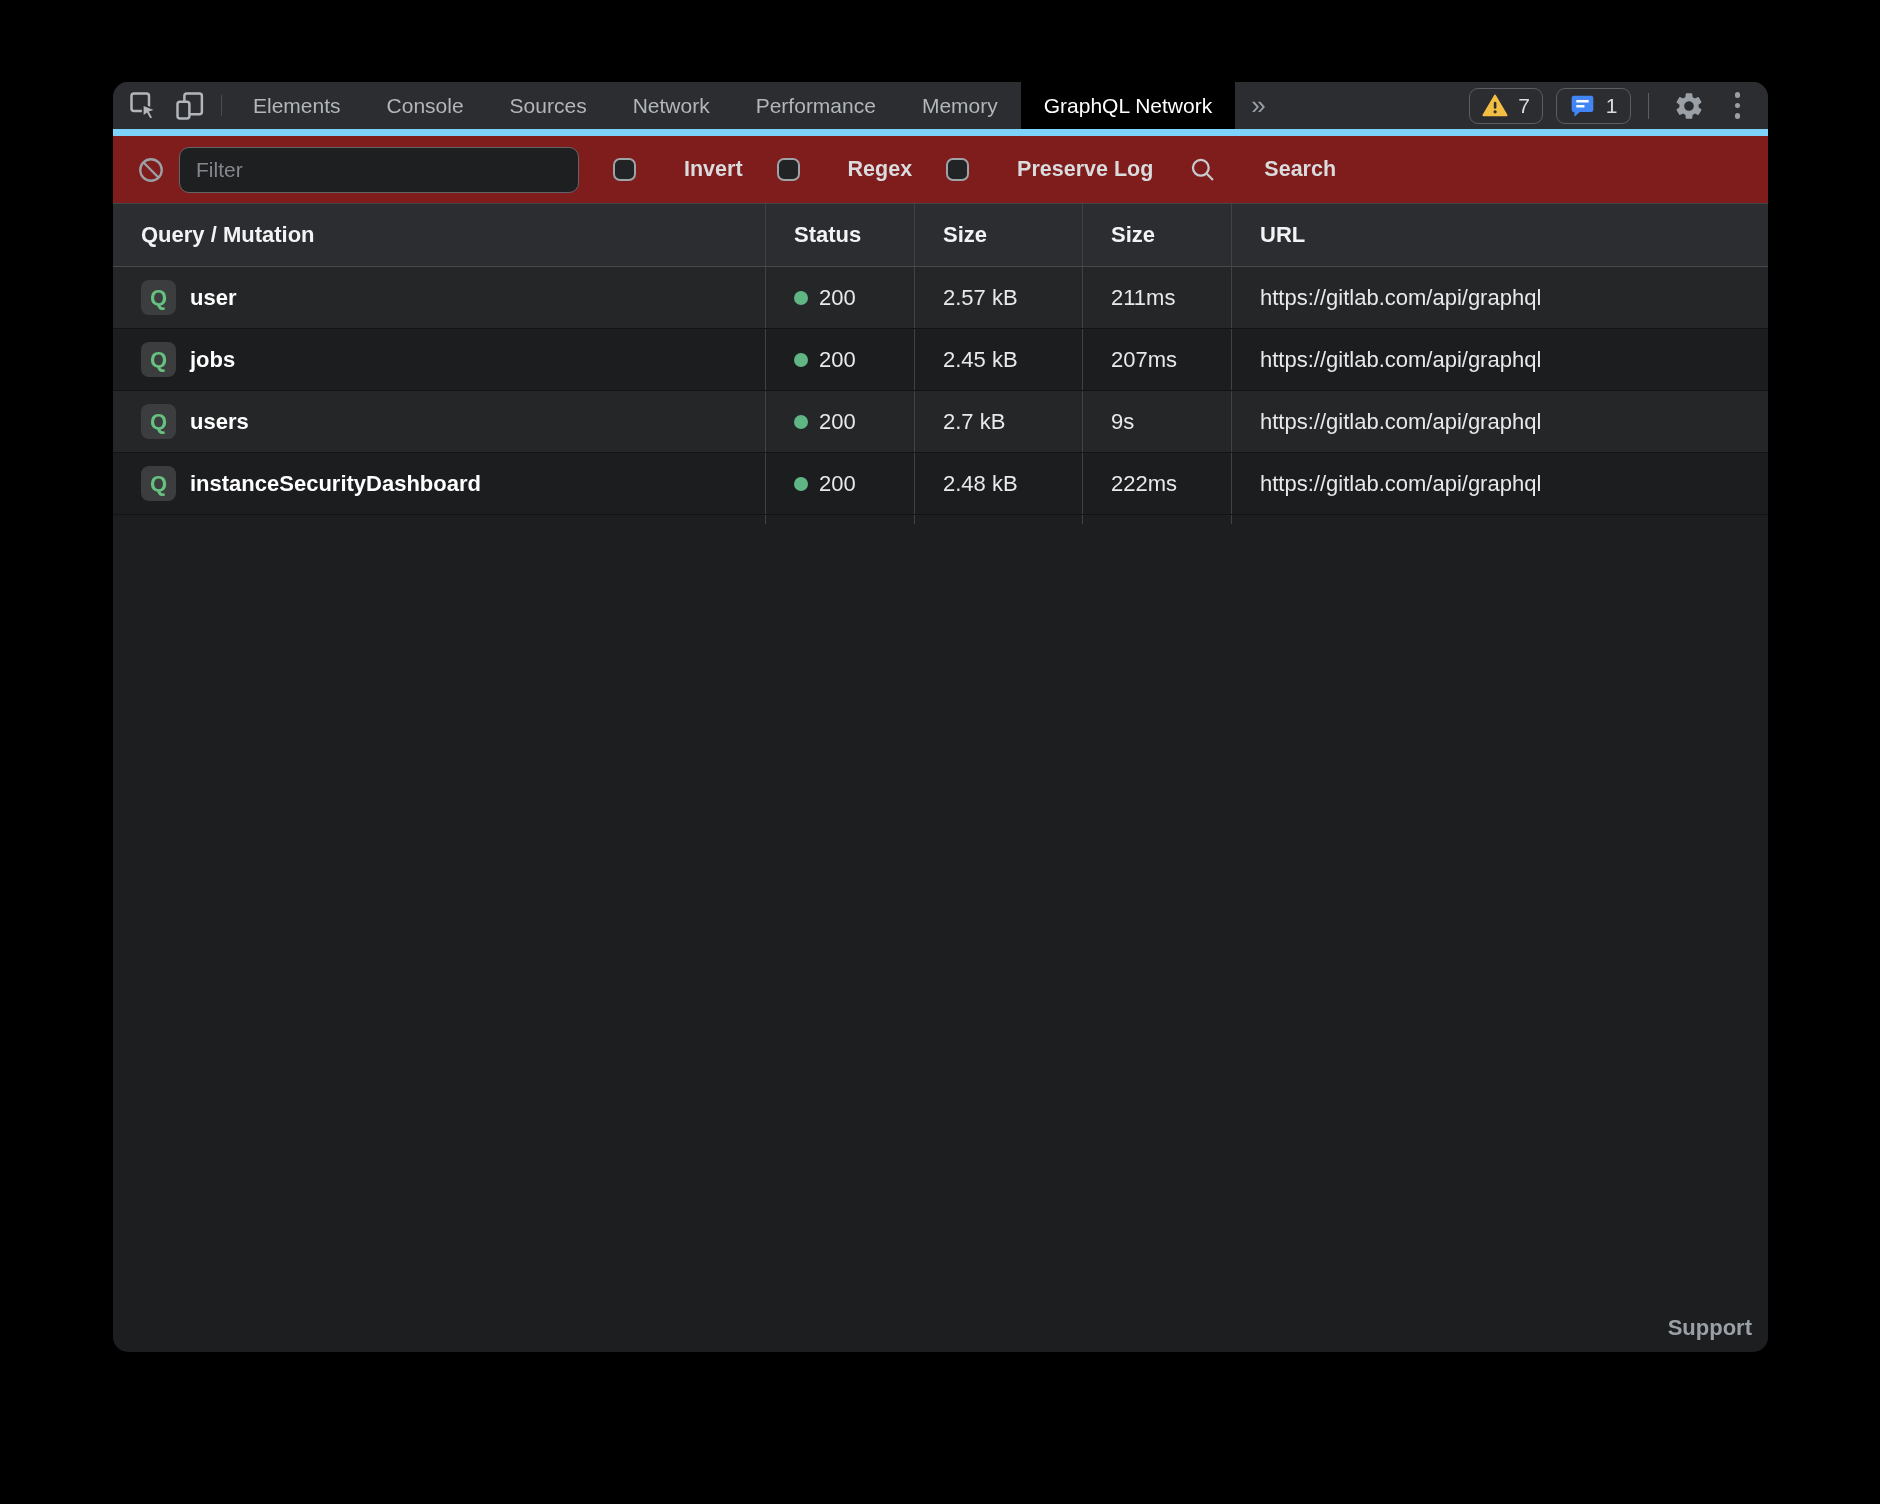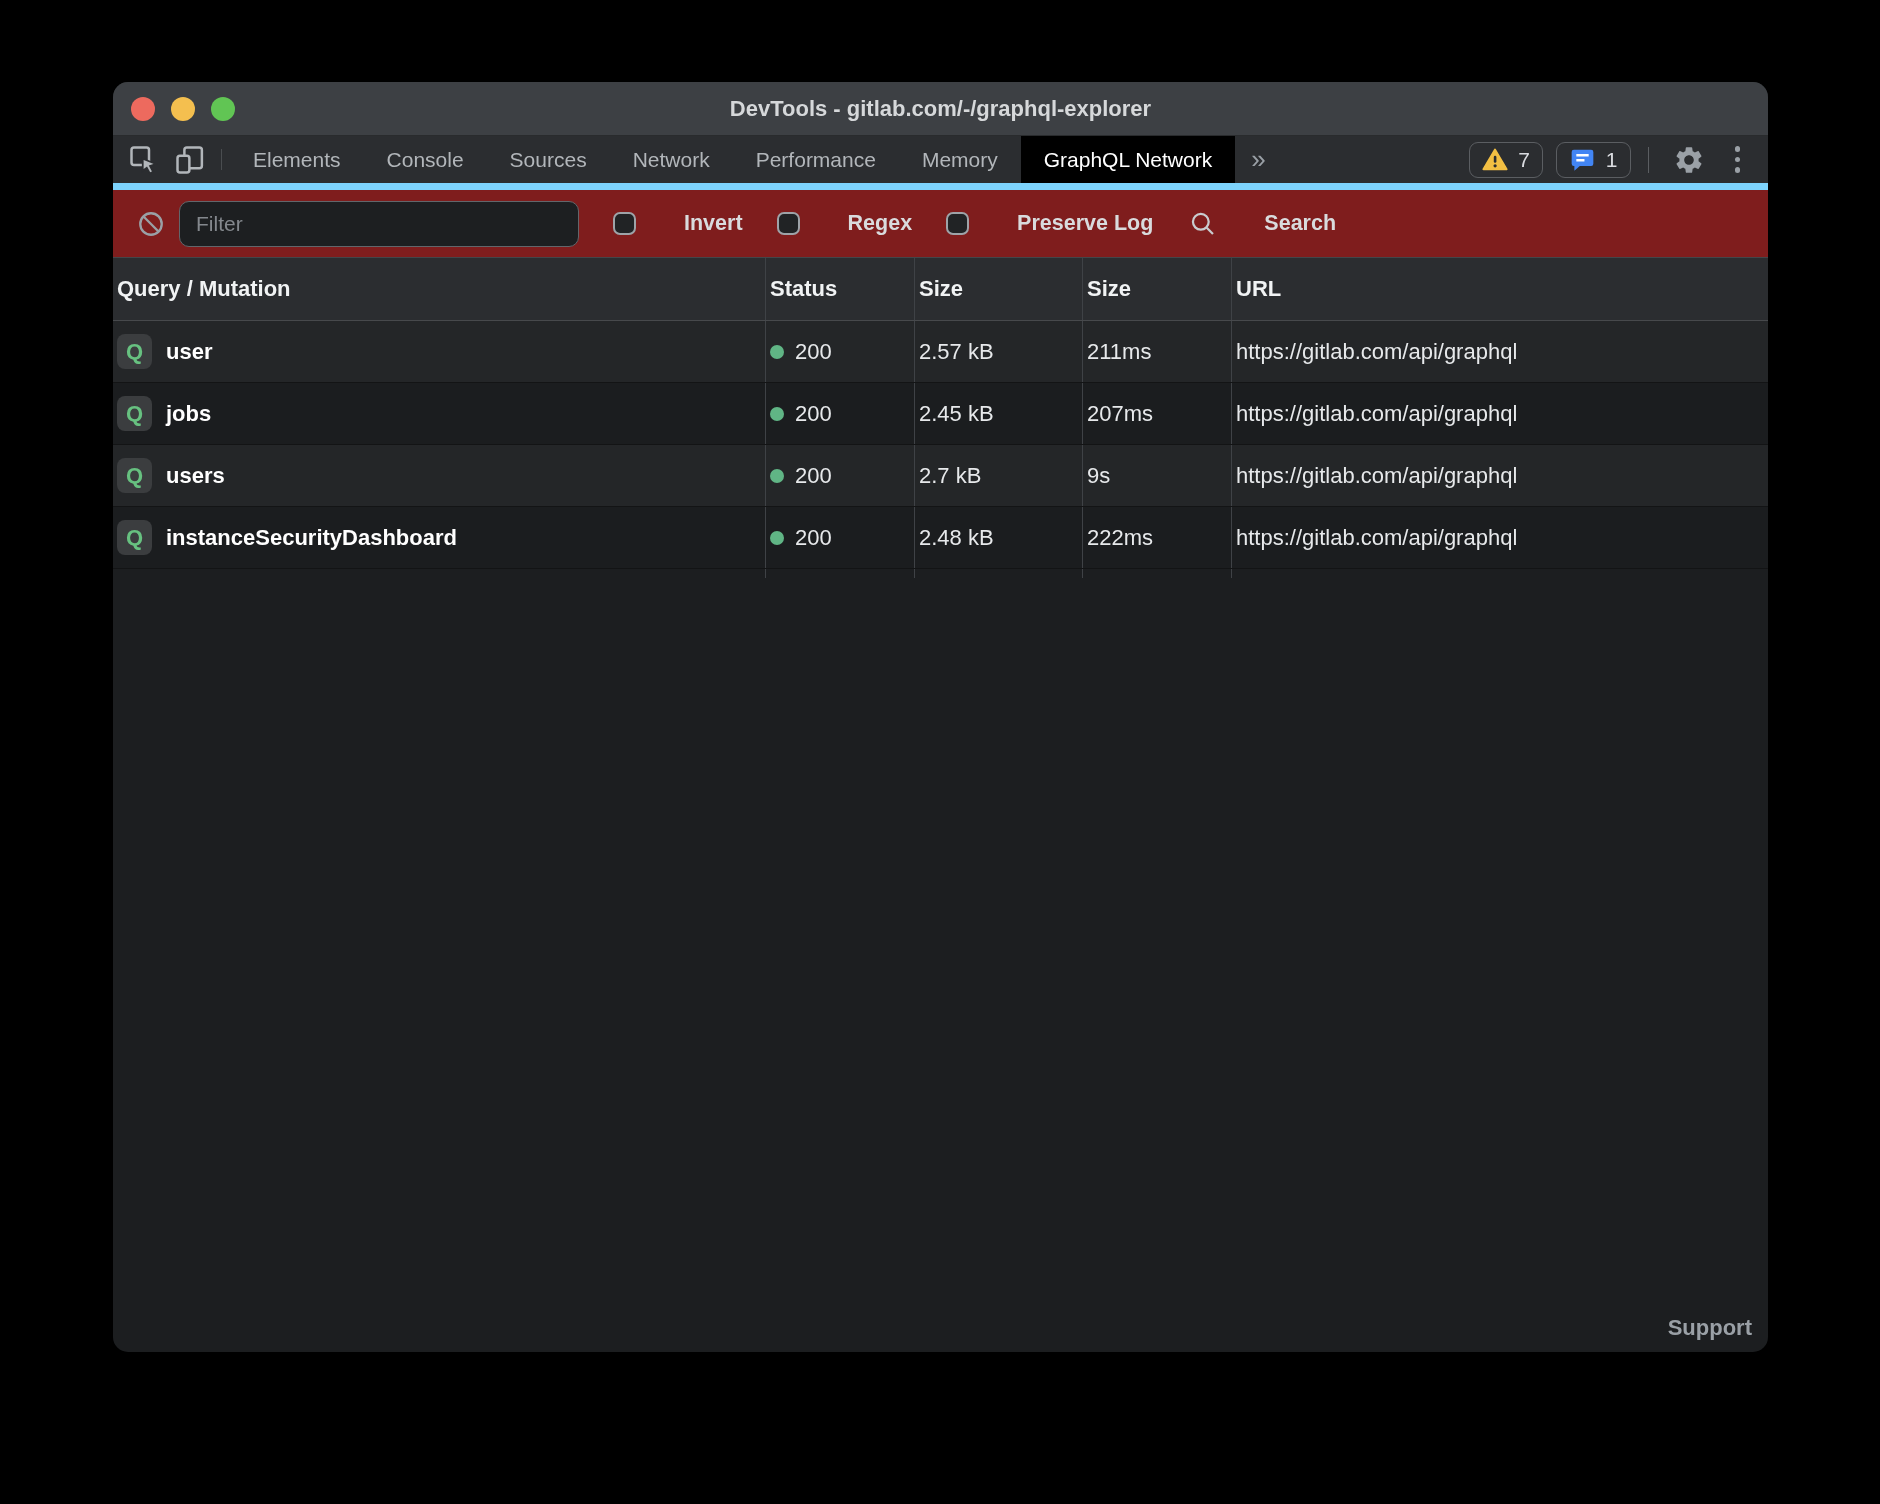--- a/index.html
+++ b/index.html
@@ -107,21 +107,21 @@
     display: flex; align-items: stretch;
     color: #f1f3f4; font-weight: bold; font-size: 22px;
   }
   .col-qm   { width: 652px; flex: 0 0 652px; }
   .col-st   { width: 149px; flex: 0 0 149px; }
   .col-sz   { width: 168px; flex: 0 0 168px; }
   .col-tm   { width: 149px; flex: 0 0 149px; }
   .col-url  { flex: 1 1 auto; min-width: 0; }
   .cell {
     display: flex; align-items: center;
-    padding-left: 4px; overflow: hidden; white-space: nowrap;
+    padding-left: 28px; overflow: hidden; white-space: nowrap;
   }
   .cell.bordered { border-left: 1px solid #3f4246; }
   .trow {
     height: 62px; flex: 0 0 62px;
     display: flex; align-items: stretch;
     font-size: 22px; color: #e7e9eb;
     border-bottom: 1px solid #131415;
   }
   .trow.odd  { background: #242628; }
   .trow.even { background: #1b1d1f; }
@@ -143,28 +143,20 @@
     position: absolute; right: 16px; bottom: 11px;
     color: #9aa0a6; font-weight: bold; font-size: 22px;
   }
   svg { display: block; }
 </style>
 </head>
 <body>
 
 <div class="window">
 
-  <div class="titlebar">
-    <div class="traffic">
-      <div class="light red"></div>
-      <div class="light yellow"></div>
-      <div class="light green"></div>
-    </div>
-    <div class="win-title">DevTools - gitlab.com/-/graphql-explorer</div>
-  </div>
 
   <div class="tabbar">
     <div class="icon-btn" style="margin-left:8px;">
       <span>
         <svg width="30" height="30" viewBox="0 0 24 24">
           <rect x="2" y="2" width="14" height="14" rx="2" fill="none" stroke="currentColor" stroke-width="2"></rect>
           <path d="M11 11 L21.5 15.2 L16.8 16.8 L19.3 21.4 L16.7 22.8 L14.2 18.2 L11 20.6 Z" fill="currentColor" stroke="#2b2d30" stroke-width="1.4"></path>
         </svg>
       </span>
     </div>

